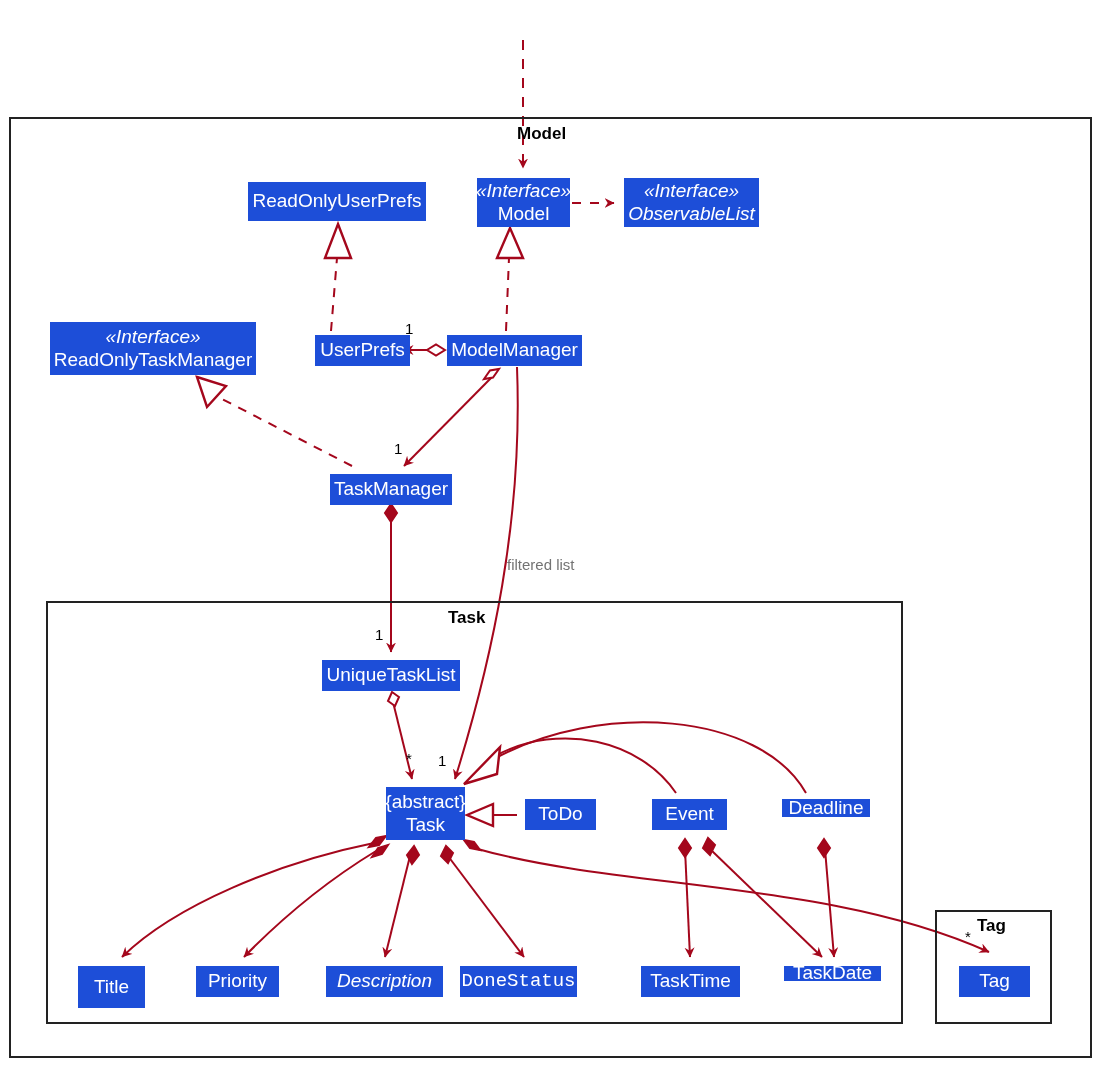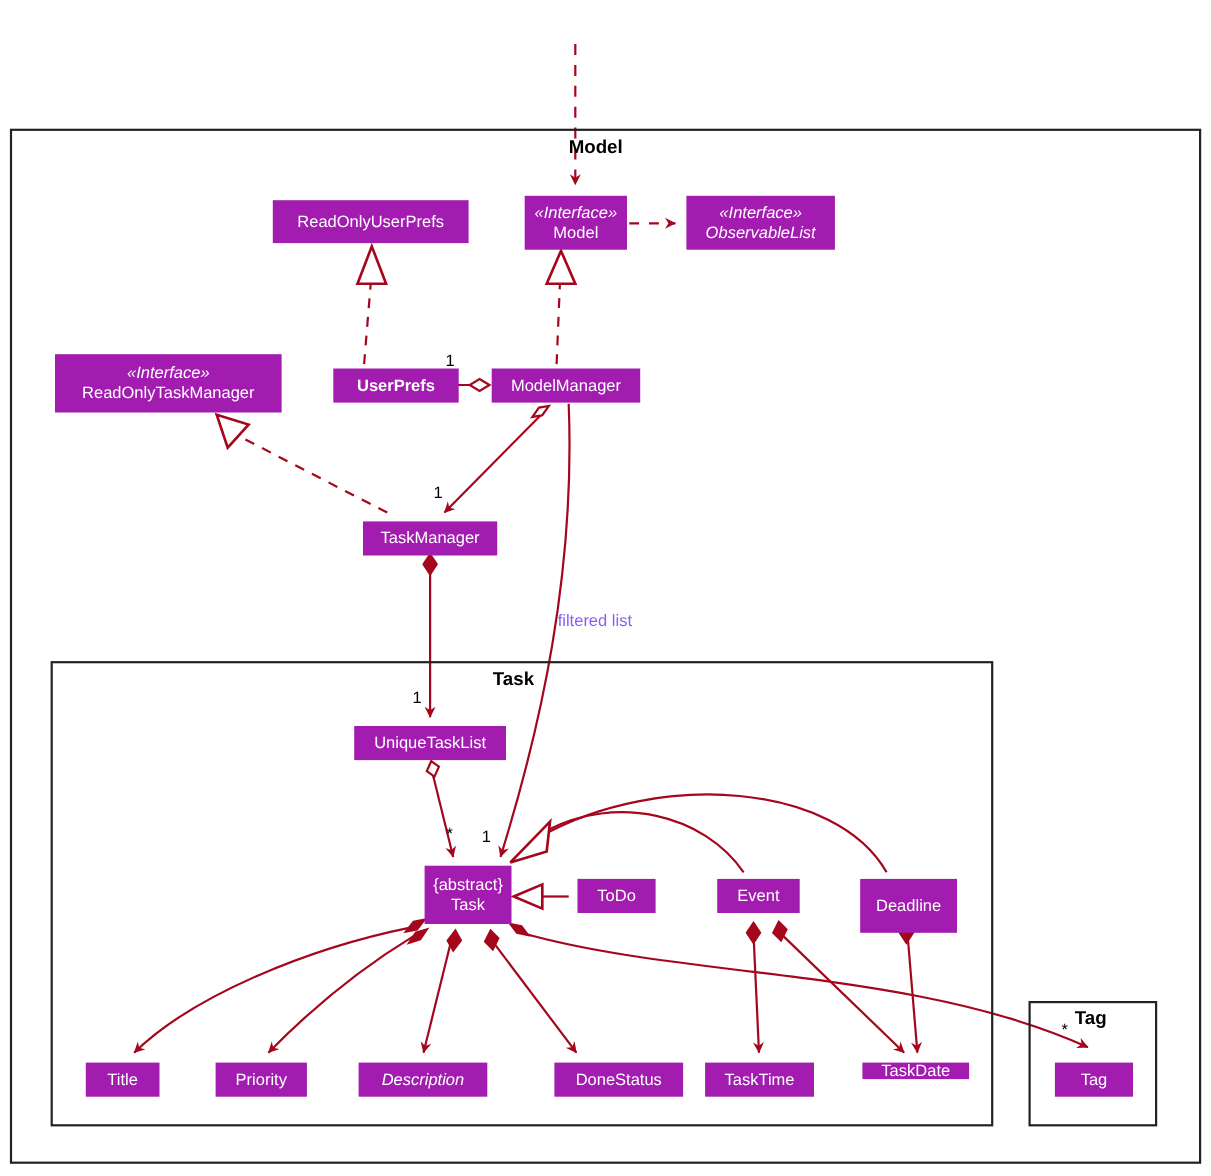--- a/index.html
+++ b/index.html
@@ -2,26 +2,26 @@
 <html><head>
 <meta charset="utf-8">
 <title>Model Class Diagram</title>
 <style>
   html,body{margin:0;padding:0;background:#ffffff;}
   body{font-family:"Liberation Sans", sans-serif;}
   #stage{position:relative;width:1101px;height:1069px;overflow:hidden;background:#fff;}
   #wires{position:absolute;left:0;top:0;width:1101px;height:1069px;}
   .pkg{position:absolute;border:2px solid #222;background:transparent;box-sizing:border-box;}
   .pkg-title{position:absolute;font-weight:bold;font-size:17px;color:#000;white-space:nowrap;}
-  .node{position:absolute;background:#a21caf;color:#ffffff;box-sizing:border-box;
+  .node{position:absolute;background:#1d4ed8;color:#ffffff;box-sizing:border-box;
         display:flex;flex-direction:column;align-items:center;justify-content:center;
-        font-size:15px;line-height:1.16;white-space:nowrap;letter-spacing:0px;}
+        font-size:19px;line-height:1.16;white-space:nowrap;letter-spacing:0px;}
   .node .ital{font-style:italic;}
   .mult{position:absolute;font-size:15px;color:#000;white-space:nowrap;}
-  .edge-label{position:absolute;font-size:15px;color:#8b5cf6;white-space:nowrap;}
+  .edge-label{position:absolute;font-size:15px;color:#737373;white-space:nowrap;}
 </style>
 </head>
 <body>
 
 <div id="stage">
 
   <svg id="wires" viewBox="0 0 1101 1069" xmlns="http://www.w3.org/2000/svg">
     <defs>
       <marker id="arrowOpen" markerWidth="14" markerHeight="14" refX="9.5" refY="5" orient="auto" markerUnits="userSpaceOnUse">
         <path d="M0,0 L10,5 L0,10 L3.2,5 z" fill="#A4071C"></path>
@@ -135,21 +135,21 @@
   <div class="node" style="left:624px;top:178px;width:135px;height:49px;">
     <span class="ital">«Interface»</span>
     <span class="ital">ObservableList</span>
   </div>
 
   <div class="node" style="left:50px;top:322px;width:206px;height:53px;">
     <span class="ital">«Interface»</span>
     <span>ReadOnlyTaskManager</span>
   </div>
 
-  <div class="node" style="left:303px;top:335px;width:114px;height:31px;font-weight:bold;">
+  <div class="node" style="left:315px;top:335px;width:95px;height:31px;">
     <span>UserPrefs</span>
   </div>
 
   <div class="node" style="left:447px;top:335px;width:135px;height:31px;">
     <span>ModelManager</span>
   </div>
 
   <div class="node" style="left:330px;top:474px;width:122px;height:31px;">
     <span>TaskManager</span>
   </div>
@@ -164,37 +164,37 @@
   </div>
 
   <div class="node" style="left:525px;top:799px;width:71px;height:31px;">
     <span>ToDo</span>
   </div>
 
   <div class="node" style="left:652px;top:799px;width:75px;height:31px;">
     <span>Event</span>
   </div>
 
-  <div class="node" style="left:782px;top:799px;width:88px;height:49px;">
+  <div class="node" style="left:782px;top:799px;width:88px;height:18px;">
     <span>Deadline</span>
   </div>
 
-  <div class="node" style="left:78px;top:966px;width:67px;height:31px;">
+  <div class="node" style="left:78px;top:966px;width:67px;height:42px;">
     <span>Title</span>
   </div>
 
   <div class="node" style="left:196px;top:966px;width:83px;height:31px;">
     <span>Priority</span>
   </div>
 
   <div class="node" style="left:326px;top:966px;width:117px;height:31px;font-style:italic;">
     <span>Description</span>
   </div>
 
-  <div class="node" style="left:504px;top:966px;width:117px;height:31px;">
+  <div class="node" style="left:460px;top:966px;width:117px;height:31px;font-family:Liberation Mono, monospace;">
     <span>DoneStatus</span>
   </div>
 
   <div class="node" style="left:641px;top:966px;width:99px;height:31px;">
     <span>TaskTime</span>
   </div>
 
   <div class="node" style="left:784px;top:966px;width:97px;height:15px;">
     <span>TaskDate</span>
   </div>

